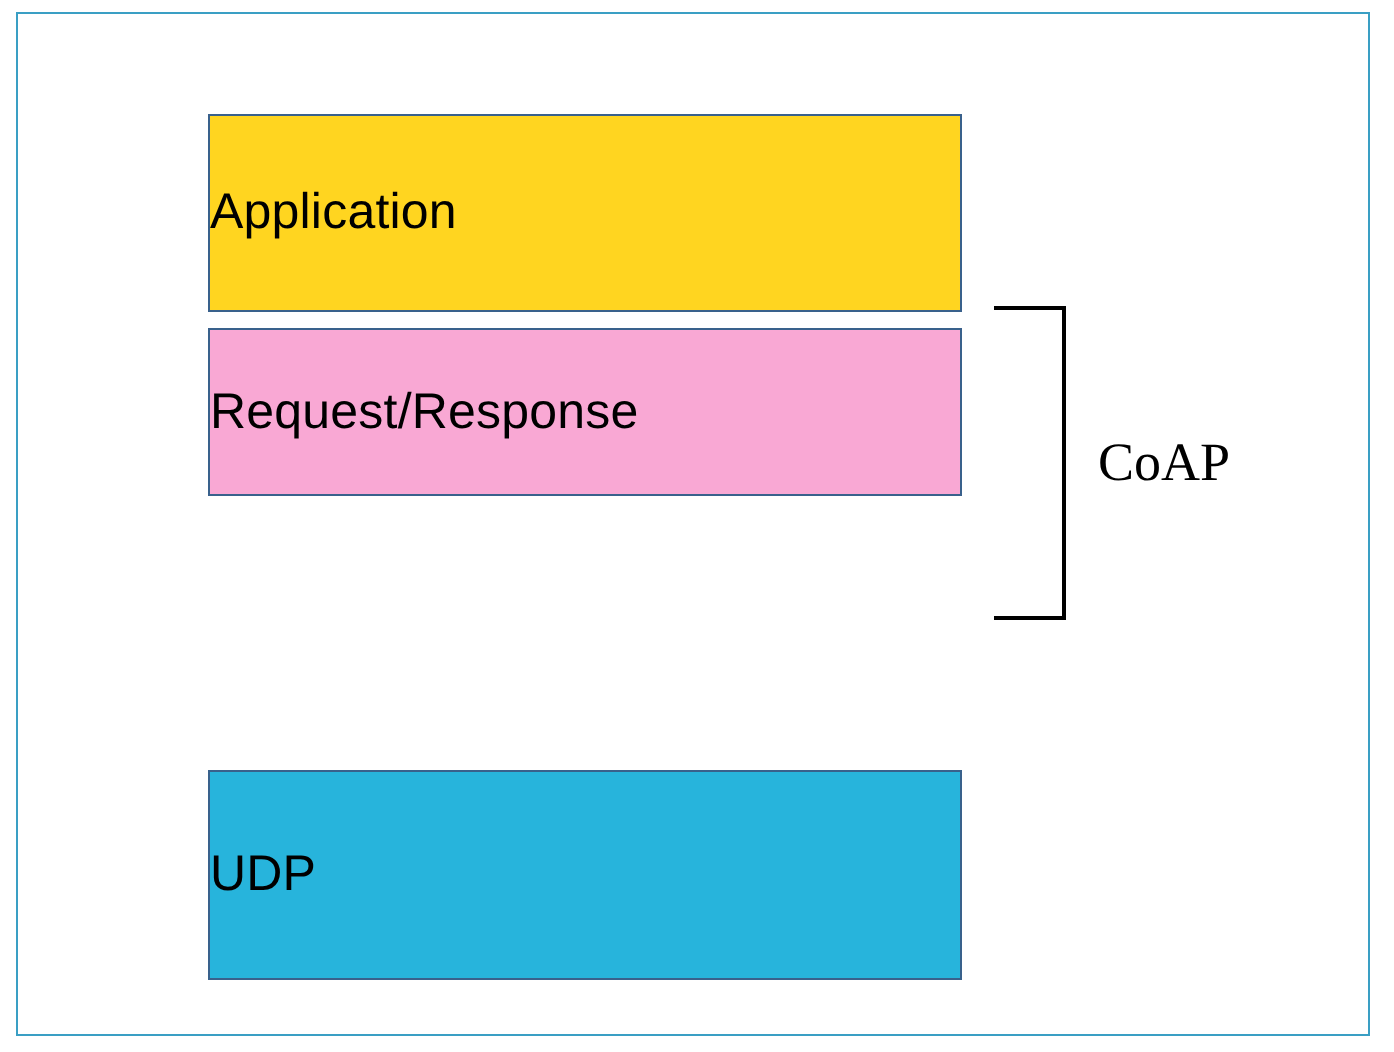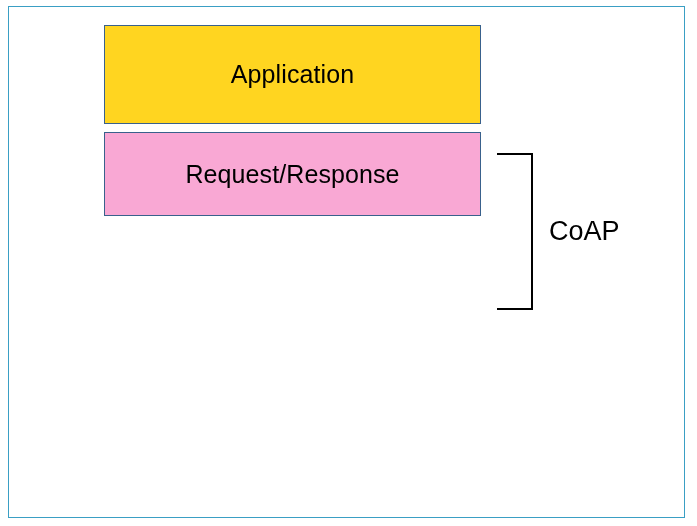--- a/index.html
+++ b/index.html
@@ -32,21 +32,21 @@
     background: transparent;
   }
 
   
   .layer-box {
     position: absolute;
     box-sizing: border-box;
     border: 1.5px solid #39618c;
     display: flex;
     align-items: center;
-    justify-content: center;
+    margin-top: 32px;
   }
   .layer-label {
     font-family: "Liberation Sans", sans-serif;
     font-size: 25px;
     line-height: 1;
     color: #000000;
     white-space: nowrap;
     letter-spacing: 0.1px;
   }
 
@@ -92,21 +92,21 @@
     border-right: 2px solid #000000;
     border-bottom: 2px solid #000000;
     border-left: none;
     background: transparent;
   }
 
   .coap-label {
     position: absolute;
     left: 549px;
     top: 218px;
-    font-family: Liberation Sans, sans-serif;
+    font-family: Liberation Serif, serif;
     font-size: 27px;
     line-height: 1;
     color: #000000;
     white-space: nowrap;
   }
 </style>
 </head>
 <body>
 
 <div id="canvas">
@@ -115,18 +115,21 @@
 
   <div class="layer-box" id="box-application">
     <span class="layer-label">Application</span>
   </div>
 
   <div class="layer-box" id="box-request-response">
     <span class="layer-label">Request/Response</span>
   </div>
 
 
+  <div class="layer-box" id="box-udp">
+    <span class="layer-label">UDP</span>
+  </div>
 
   <div class="coap-brace"></div>
 
   <span class="coap-label">CoAP</span>
 
 </div>
 
 </body></html>

